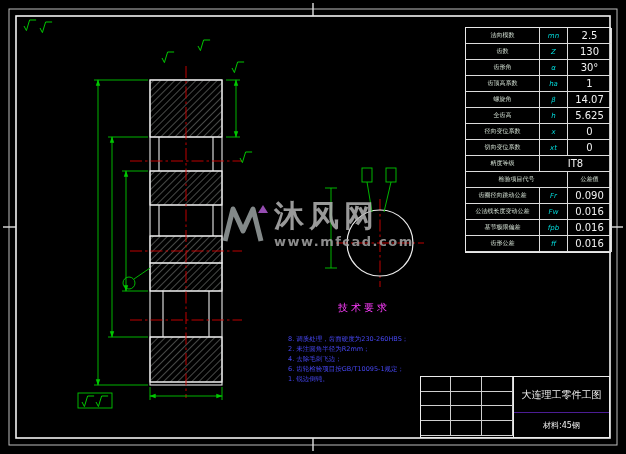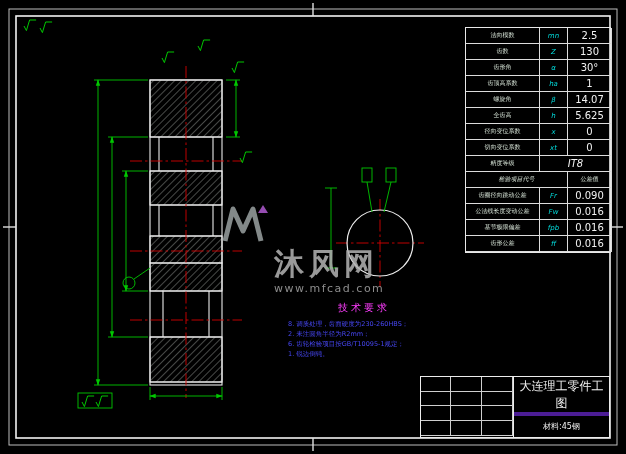--- a/index.html
+++ b/index.html
@@ -10,49 +10,49 @@
   
   .ptable { position:absolute; left:465px; top:27px; width:146px;
             display:grid; grid-template-columns:74px 28px 44px;
             border:1px solid #e8e8e8; box-sizing:border-box; }
   .ptable .cell { border-right:1px solid #dcdcdc; border-bottom:1px solid #dcdcdc;
                   height:16px; display:flex; align-items:center; justify-content:center;
                   overflow:hidden; box-sizing:border-box; white-space:nowrap; }
   .ptable .lbl { font-size:6px; color:#d9e6d9; }
   .ptable .sym { font-size:7px; font-style:italic; color:#00dcdc; }
   .ptable .val { font-size:10px; color:#f2f2f2; }
-  .ptable .span2 { grid-column: span 2; font-style: italic; }
+  .ptable .span2 { grid-column: span 2; }
 
   
   .tech { position:absolute; left:288px; top:301px; width:152px; }
   .tech-title { color:#ff3cff; font-size:10px; text-align:center;
-                letter-spacing:3px; margin-bottom:4px; }
+                letter-spacing:3px; margin-bottom:19px; }
   .tech-line { color:#4646f2; font-size:6.5px; line-height:10px; white-space:nowrap; }
 
   
   .tblock { position:absolute; left:420px; top:376px; width:190px; height:62px;
             border:1.5px solid #ececec; box-sizing:border-box; display:flex; }
   .tb-left { width:92px; display:grid; grid-template-columns:30px 31px 31px;
              grid-auto-rows:14.7px; }
   .tb-left .tcell { border-right:1px solid #cfcfcf; border-bottom:1px solid #cfcfcf;
                     box-sizing:border-box; }
   .tb-right { flex:1; display:flex; flex-direction:column; border-left:1px solid #ececec; }
   .tb-title { height:35px; display:flex; align-items:center; justify-content:center;
-              color:#f0f0f0; font-size:12px; border-bottom:4px solid #4c1d95;
+              color:#f0f0f0; font-size:10px; border-bottom:1px solid #4c1d95;
               text-align:center; }
   .tb-material { flex:1; display:flex; align-items:center; justify-content:center;
                  color:#f0f0f0; font-size:8px; }
 
   
   .watermark { position:absolute; left:222px; top:200px; display:flex;
                align-items:flex-start; opacity:0.85; pointer-events:none; }
-  .wm-text { margin-left:6px;margin-top:48px; }
+  .wm-text { margin-left:6px; }
   .wm-brand { color:#b4b4b4; font-size:30px; font-weight:bold; letter-spacing:5px;
               line-height:32px; }
-  .wm-url { color:#a6a6a6; font-size:11px; letter-spacing:1.5px; margin-top:2px; }
+  .wm-url { color:#a6a6a6; font-size:13px; letter-spacing:1.5px; margin-top:2px;font-weight:bold; }
 </style>
 </head>
 <body>
 
 <div class="canvas">
 
   <svg class="layer" width="626" height="454" viewBox="0 0 626 454">
     <defs>
       <pattern id="hatch" width="5" height="5" patternUnits="userSpaceOnUse" patternTransform="rotate(45)">
         <line x1="0" y1="0" x2="0" y2="5" stroke="#cdd4cd" stroke-width="0.7"></line>
@@ -218,20 +218,21 @@
 
     <div class="cell lbl">齿形公差</div>
     <div class="cell sym">ff</div>
     <div class="cell val">0.016</div>
   </div>
 
   <div class="tech">
     <div class="tech-title">技术要求</div>
     <div class="tech-line">8. 调质处理，齿面硬度为230-260HBS；</div>
     <div class="tech-line">2. 未注圆角半径为R2mm；</div>
+    <div class="tech-line">4. 去除毛刺飞边；</div>
     <div class="tech-line">6. 齿轮检验项目按GB/T10095-1规定；</div>
     <div class="tech-line">1. 锐边倒钝。</div>
   </div>
 
   <div class="tblock">
     <div class="tb-left">
       <div class="tcell"></div>
       <div class="tcell"></div>
       <div class="tcell"></div>
       <div class="tcell"></div>

